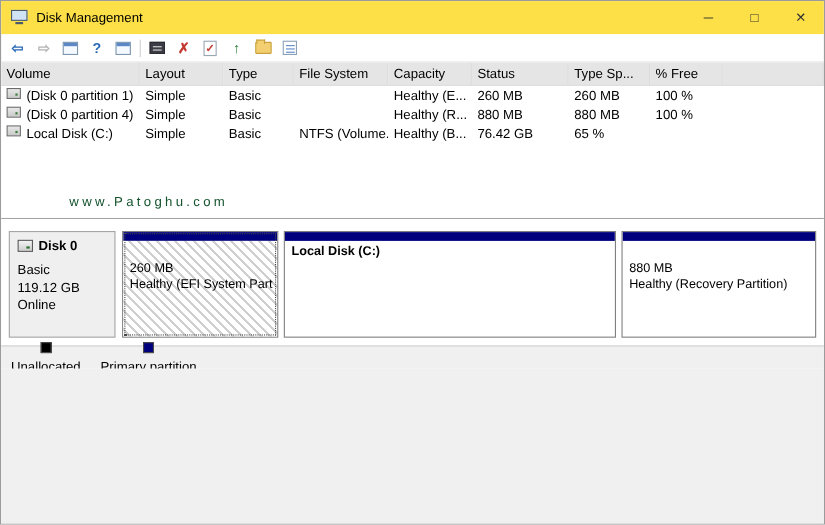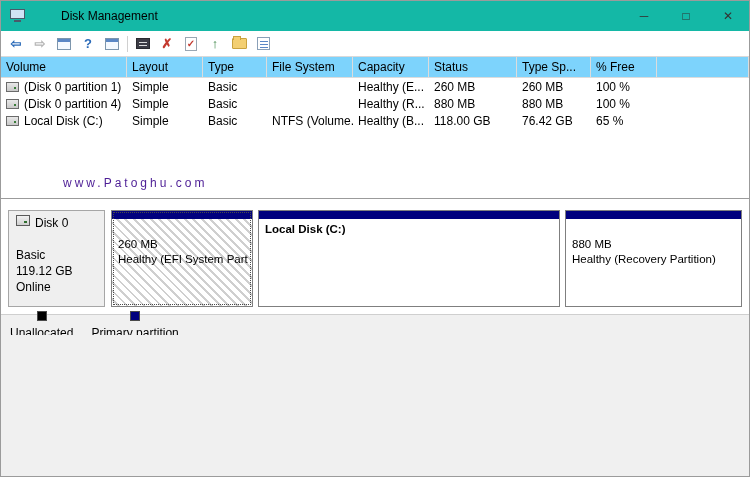--- a/index.html
+++ b/index.html
@@ -4,21 +4,21 @@
 <style>
   * { margin:0; padding:0; box-sizing:border-box; }
   html,body { background:#e8e8e8; }
   body { font-family:"Liberation Sans", sans-serif; }
   .window{
     width:750px; height:477px; background:#fff;
     border:1px solid #9b9b9b; display:flex; flex-direction:column;
     position:relative; overflow:hidden; color:#000;
   }
   
-  .titlebar{ height:30px; display:flex; align-items:center; padding-left:9px; background:#14b8a6; flex:none;gap:28px; }
+  .titlebar{ height:30px; display:flex; align-items:center; padding-left:9px; background:#fde047; flex:none; }
   .app-icon{ width:16px; height:14px; margin-right:7px; position:relative; flex:none; }
   .app-icon .scr{ position:absolute; left:0; top:0; width:15px; height:10px; border:1px solid #4a5a6a; background:#cfe3f5; }
   .app-icon .base{ position:absolute; left:4px; top:11px; width:7px; height:2px; background:#4a5a6a; }
   .title-text{ font-size:12px; }
   .win-controls{ margin-left:auto; display:flex; height:100%; }
   .win-btn{ width:42px; height:100%; display:flex; align-items:center; justify-content:center; font-size:12px; color:#333; cursor:default; }
   
   .menubar{ height:22px; display:flex; align-items:center; padding-left:8px; gap:0; flex:none; }
   .menu-item{ font-size:12px; padding:2px 8px; }
   
@@ -36,30 +36,30 @@
   .tb-doc{ width:12px; height:14px; border:1px solid #9aa7b3; background:#fff; display:flex; align-items:center; justify-content:center; }
   .tb-doc span{ color:#c3392f; font-size:10px; font-weight:bold; }
   .tb-up{ color:#2f7d3a; }
   .tb-folder{ width:15px; height:11px; background:#f3cf72; border:1px solid #c9a23e; border-radius:1px; position:relative; }
   .tb-folder::before{ content:""; position:absolute; left:0; top:-3px; width:6px; height:3px; background:#f3cf72; border:1px solid #c9a23e; border-bottom:none; }
   .tb-list{ width:13px; height:13px; border:1px solid #8aa0b8; background:#fff; position:relative; }
   .tb-list::before{ content:""; position:absolute; left:2px; top:3px; width:8px; height:1px; background:#5b87c5; box-shadow:0 3px 0 #5b87c5, 0 6px 0 #5b87c5; }
   
   .list-area{ flex:1; position:relative; overflow:hidden; background:#fff; }
   .grid-row{ display:grid; grid-template-columns:126px 76px 64px 86px 76px 88px 74px 66px 1fr; align-items:stretch; }
-  .hdr .cell{ font-size:12px; padding:3px 5px; border-right:1px solid #dcdcdc; border-bottom:1px solid #dcdcdc; white-space:nowrap; overflow:hidden; background:#7dd3fc; }
-  .row .cell{ font-size:12px; padding:2px 5px; white-space:nowrap; overflow:hidden; height:17px; display:flex; align-items:center; }
+  .hdr .cell{ font-size:12px; padding:3px 5px; border-right:1px solid #dcdcdc; border-bottom:1px solid #dcdcdc; white-space:nowrap; overflow:hidden; background:#e5e5e5; }
+  .row .cell{ font-size:12px; padding:2px 5px; white-space:nowrap; overflow:hidden; height:17px; display:flex; align-items:flex-start; }
   .vol-cell{ display:flex; align-items:center; gap:5px; }
   .vol-icon{ width:13px; height:10px; flex:none; border:1px solid #6b6b6b; background:linear-gradient(#e8e8e8,#c9c9c9); position:relative; }
   .vol-icon::after{ content:""; position:absolute; right:2px; bottom:2px; width:2px; height:2px; background:#3a7d3a; }
-  .watermark{ position:absolute; left:62px; bottom:8px; font-size:12px; color:#4c1d95; letter-spacing:3px; }
+  .watermark{ position:absolute; left:62px; bottom:8px; font-size:12px; color:#14532d; letter-spacing:3px; }
   
   .graphical{ flex:none; height:116px; border-top:1px solid #9b9b9b; background:#fff; display:flex; gap:6px; padding:11px 7px 7px 7px; }
   .disk-label{ width:97px; flex:none; background:#efefef; border:1px solid #a6a6a6; padding:4px 7px; font-size:12px; line-height:16px; }
-  .disk-label .disk-title{ display:flex; gap:5px; font-weight:normal; margin-bottom:16px; }
+  .disk-label .disk-title{ display:flex; align-items:center; gap:5px; font-weight:bold; margin-bottom:6px; }
   .disk-icon{ width:14px; height:11px; border:1px solid #5a5a5a; background:linear-gradient(#f2f2f2,#cfcfcf); position:relative; flex:none; }
   .disk-icon::after{ content:""; position:absolute; right:2px; bottom:2px; width:3px; height:2px; background:#2e6e2e; }
   .partitions{ flex:1; display:flex; gap:5px; }
   .part{ border:1px solid #7f7f7f; background:#fff; display:flex; flex-direction:column; overflow:hidden; }
   .part-1{ width:142px; flex:none; }
   .part-2{ width:302px; flex:none; }
   .part-3{ flex:1; }
   .part .strip{ height:8px; background:#00007e; flex:none; }
   .part-body{ flex:1; padding:3px 6px; font-size:11.5px; line-height:15px; white-space:nowrap; overflow:hidden; }
   .part.selected{ outline:1px dotted #4a4a4a; outline-offset:-3px; }
@@ -166,21 +166,20 @@
 
     <div class="grid-row row">
       <div class="cell vol-cell">
           <span class="vol-icon"></span>
           <span>Local Disk (C:)</span>
         </div>
       <div class="cell">Simple</div>
       <div class="cell">Basic</div>
       <div class="cell">NTFS (Volume...</div>
       <div class="cell">Healthy (B...</div>
-      <div class="cell">118.00 GB</div>
       <div class="cell">76.42 GB</div>
       <div class="cell">65 %</div>
       <div class="cell"></div>
     </div>
 
     <div class="watermark">www.Patoghu.com</div>
   </div>
 
   <div class="graphical">
     <div class="disk-label">

